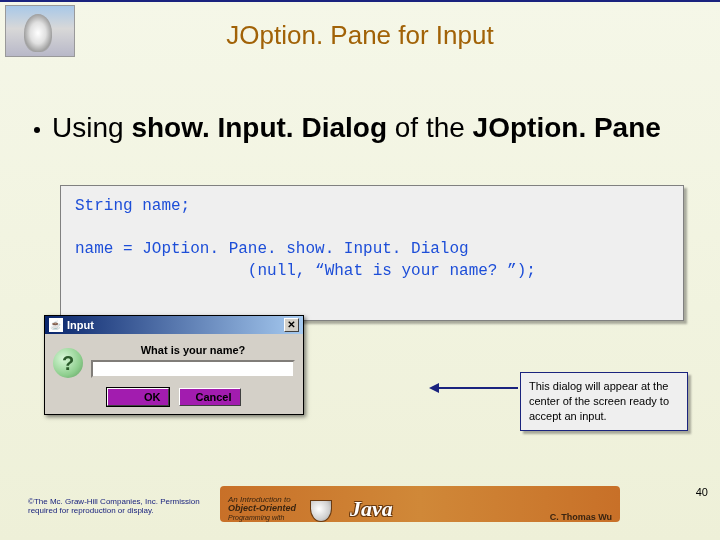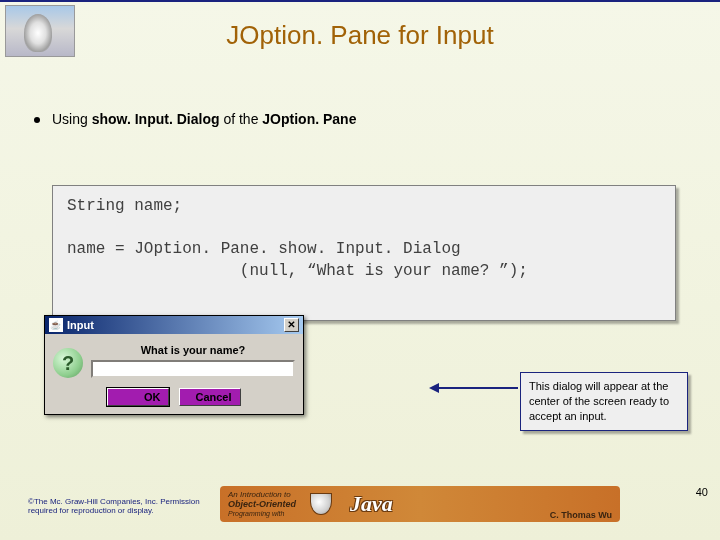--- a/index.html
+++ b/index.html
@@ -37,48 +37,48 @@
     top: 20px; left: 0; right: 0;
     text-align: center;
     font-size: 26px;
     color: #a16207;
   }
   .bullet-text {
     position: absolute;
     top: 110px;
     left: 30px;
     right: 30px;
-    font-size: 14px;
+    font-size: 28px;
     color: #000;
     line-height: 1.3;
   }
   .bullet-text .dot {
     display: inline-block;
     width: 6px; height: 6px;
     background: #000;
     border-radius: 50%;
     vertical-align: middle;
     margin-right: 12px;
     margin-left: 4px;
   }
   .bullet-text .indent { padding-left: 28px; display: block; }
   .bold { font-weight: bold; }
   .code-box {
     position: absolute;
     top: 185px;
-    left: 52px;
+    left: 60px;
     width: 624px;
     height: 136px;
     background: #efefef;
     border: 1px solid #808080;
     box-shadow: 3px 3px 2px rgba(0,0,0,0.3);
     padding: 10px 14px;
     font-family: "Courier New", monospace;
     font-size: 16px;
-    color: #404040;
+    color: #1d4ed8;
     white-space: pre;
     line-height: 1.35;
   }
   .dialog {
     position: absolute;
     top: 315px;
     left: 44px;
     width: 260px;
     background: #d4d0c8;
     border: 1px solid #000;
@@ -204,21 +204,21 @@
   }
   .book-banner {
     position: absolute;
     bottom: 18px;
     left: 220px;
     width: 400px;
     height: 36px;
     background: linear-gradient(to right, #c87028 0%, #d08838 50%, #c87028 100%);
     border-radius: 4px;
     display: flex;
-    align-items: center;
+    align-items: flex-end;
     padding: 0 8px;
     color: #3a2410;
     font-size: 9px;
     font-style: italic;
     gap: 14px;
   }
   .book-banner .intro { line-height: 1.1; }
   .book-banner .intro .l1 { font-size: 8px; }
   .book-banner .intro .l2 { font-size: 9px; font-weight: bold; }
   .book-banner .intro .l3 { font-size: 7px; }

